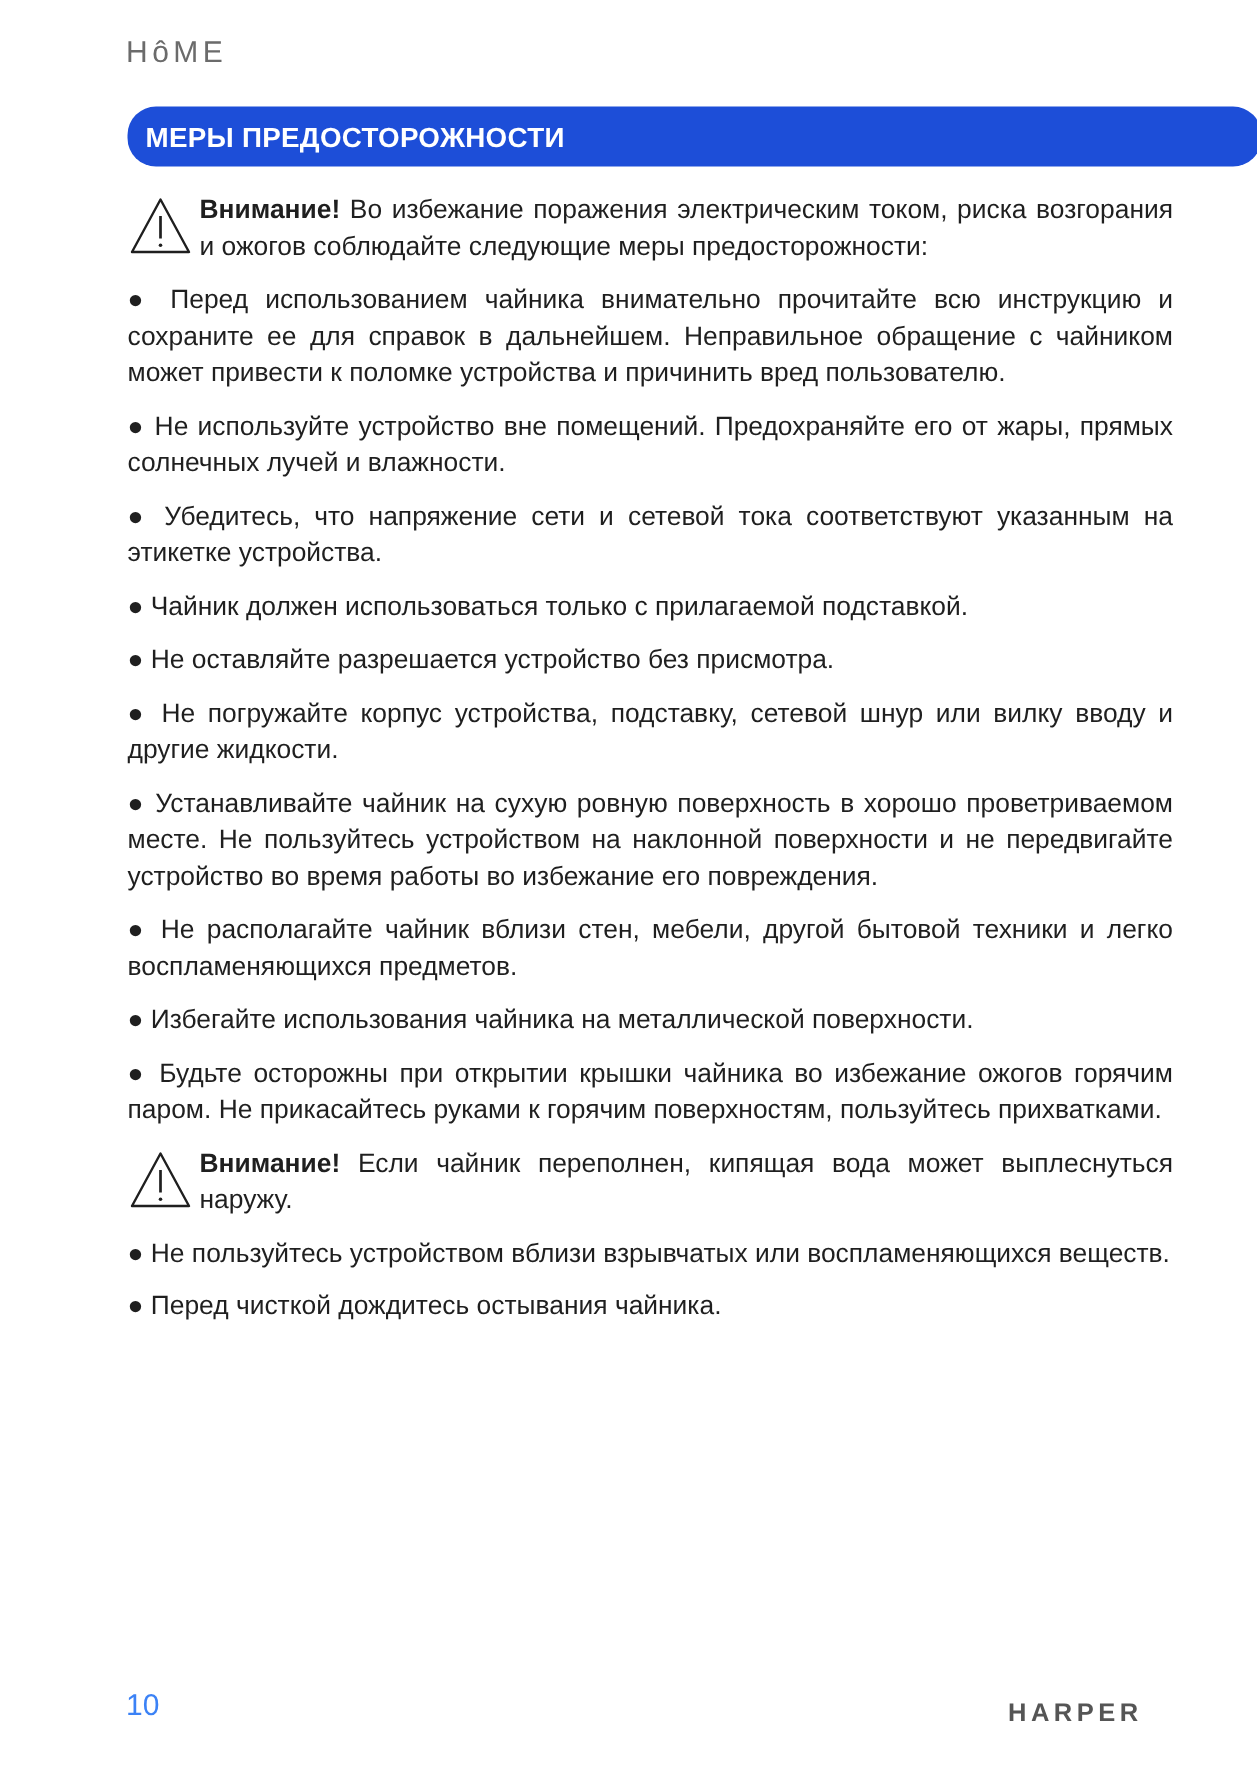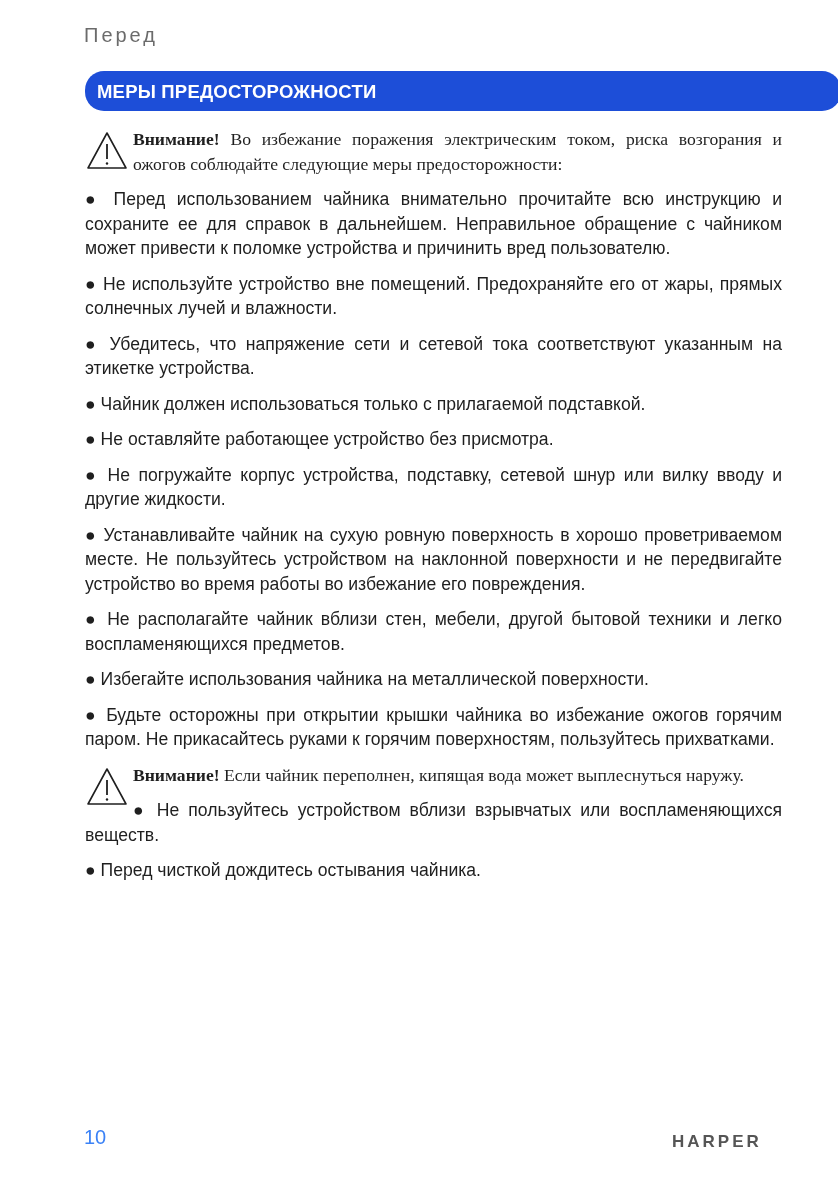--- a/index.html
+++ b/index.html
@@ -6,52 +6,52 @@
   body { width: 838px; height: 1190px; position: relative; overflow: hidden;
          font-family: "Liberation Sans", sans-serif; color: #1f1f1f; }
   .brand-home { position: absolute; left: 84px; top: 24px; font-size: 20px; letter-spacing: 3px;
                 color: #6b6b6b; font-family: "Liberation Sans", sans-serif; }
   .section-bar { position: absolute; left: 85px; top: 71px; width: 756px; height: 40px;
                  background: #1d4ed8; border-radius: 19px; }
   .section-title { position: absolute; left: 12px; top: 10px; font-size: 18.5px; font-weight: bold;
                    color: #ffffff; letter-spacing: 0.2px; }
   .content { position: absolute; left: 85px; top: 127px; width: 697px; }
   .para { font-size: 17.6px; line-height: 24.5px; margin: 0 0 11px 0; text-align: justify; }
-  .warn { position: relative; padding-left: 0; font-family: Liberation Serif, serif; }
+  .warn { position: relative; padding-left: 0; }
   .warn-icon { float: left; width: 44px; height: 44px; margin-right: 4px; margin-top: 2px; }
   .warn b { font-weight: bold; }
   .page-num { position: absolute; left: 84px; top: 1126px; font-size: 20px; color: #3b82f6; }
   .brand-harper { position: absolute; left: 672px; top: 1132px; font-size: 17px; letter-spacing: 3px;
                   color: #555; font-weight: bold; }
 </style>
 </head>
 <body>
 
-<div class="brand-home">Перед</div>
+<div class="brand-home">HôME</div>
 
 <div class="section-bar">
   <div class="section-title">МЕРЫ ПРЕДОСТОРОЖНОСТИ</div>
 </div>
 
 <div class="content">
 
   <p class="para warn">
     <svg class="warn-icon" viewBox="0 0 44 44">
       <path d="M22 4 L41 39 L3 39 Z" fill="none" stroke="#1f1f1f" stroke-width="1.6" stroke-linejoin="round"></path>
       <line x1="22" y1="15" x2="22" y2="30" stroke="#1f1f1f" stroke-width="1.8"></line>
       <circle cx="22" cy="34.5" r="1.2" fill="#1f1f1f"></circle>
     </svg>
     <b>Внимание!</b><span> Во избежание поражения электрическим током, риска возгорания и ожогов соблюдайте следующие меры предосторожности:</span>
   </p>
 
   <p class="para">● Перед использованием чайника внимательно прочитайте всю инструкцию и сохраните ее для справок в дальнейшем. Неправильное обращение с чайником может привести к поломке устройства и причинить вред пользователю.</p>
   <p class="para">● Не используйте устройство вне помещений. Предохраняйте его от жары, прямых солнечных лучей и влажности.</p>
   <p class="para">● Убедитесь, что напряжение сети и сетевой тока соответствуют указанным на этикетке устройства.</p>
   <p class="para">● Чайник должен использоваться только с прилагаемой подставкой.</p>
-  <p class="para">● Не оставляйте работающее устройство без присмотра.</p>
+  <p class="para">● Не оставляйте разрешается устройство без присмотра.</p>
   <p class="para">● Не погружайте корпус устройства, подставку, сетевой шнур или вилку вводу и другие жидкости.</p>
   <p class="para">● Устанавливайте чайник на сухую ровную поверхность в хорошо проветриваемом месте. Не пользуйтесь устройством на наклонной поверхности и не передвигайте устройство во время работы во избежание его повреждения.</p>
   <p class="para">● Не располагайте чайник вблизи стен, мебели, другой бытовой техники и легко воспламеняющихся предметов.</p>
   <p class="para">● Избегайте использования чайника на металлической поверхности.</p>
   <p class="para">● Будьте осторожны при открытии крышки чайника во избежание ожогов горячим паром. Не прикасайтесь руками к горячим поверхностям, пользуйтесь прихватками.</p>
 
   <p class="para warn">
     <svg class="warn-icon" viewBox="0 0 44 44">
       <path d="M22 4 L41 39 L3 39 Z" fill="none" stroke="#1f1f1f" stroke-width="1.6" stroke-linejoin="round"></path>
       <line x1="22" y1="15" x2="22" y2="30" stroke="#1f1f1f" stroke-width="1.8"></line>

